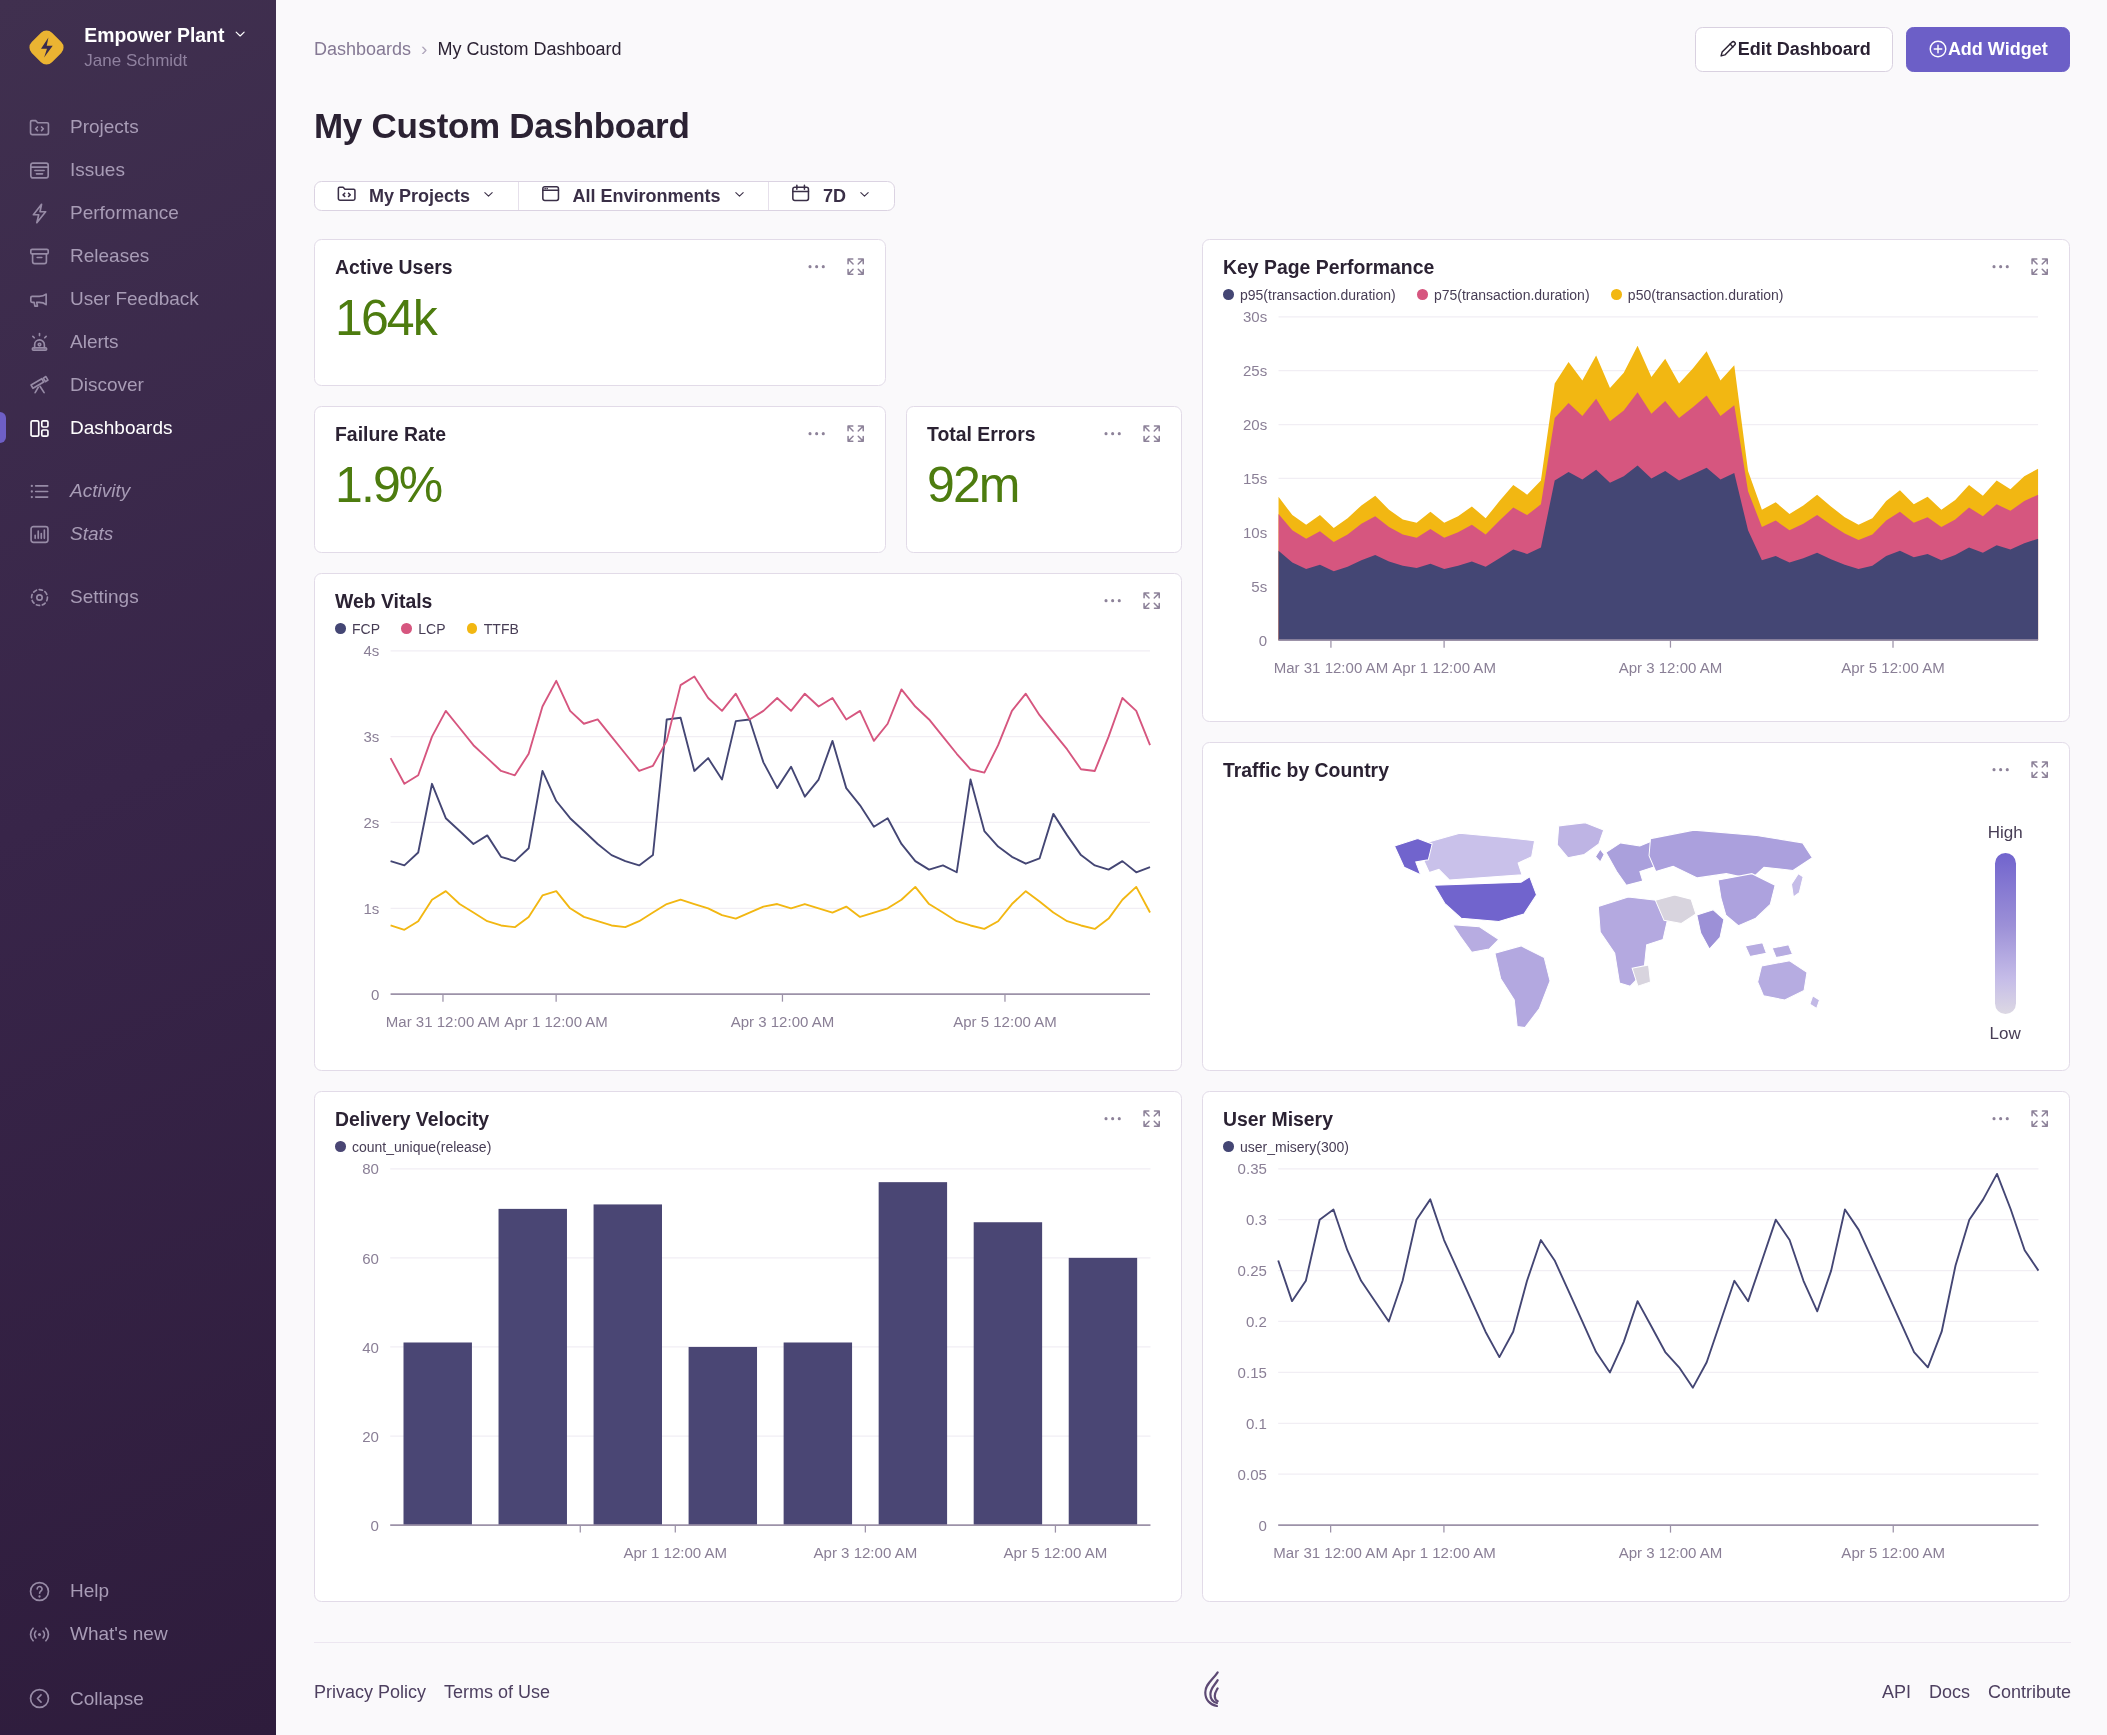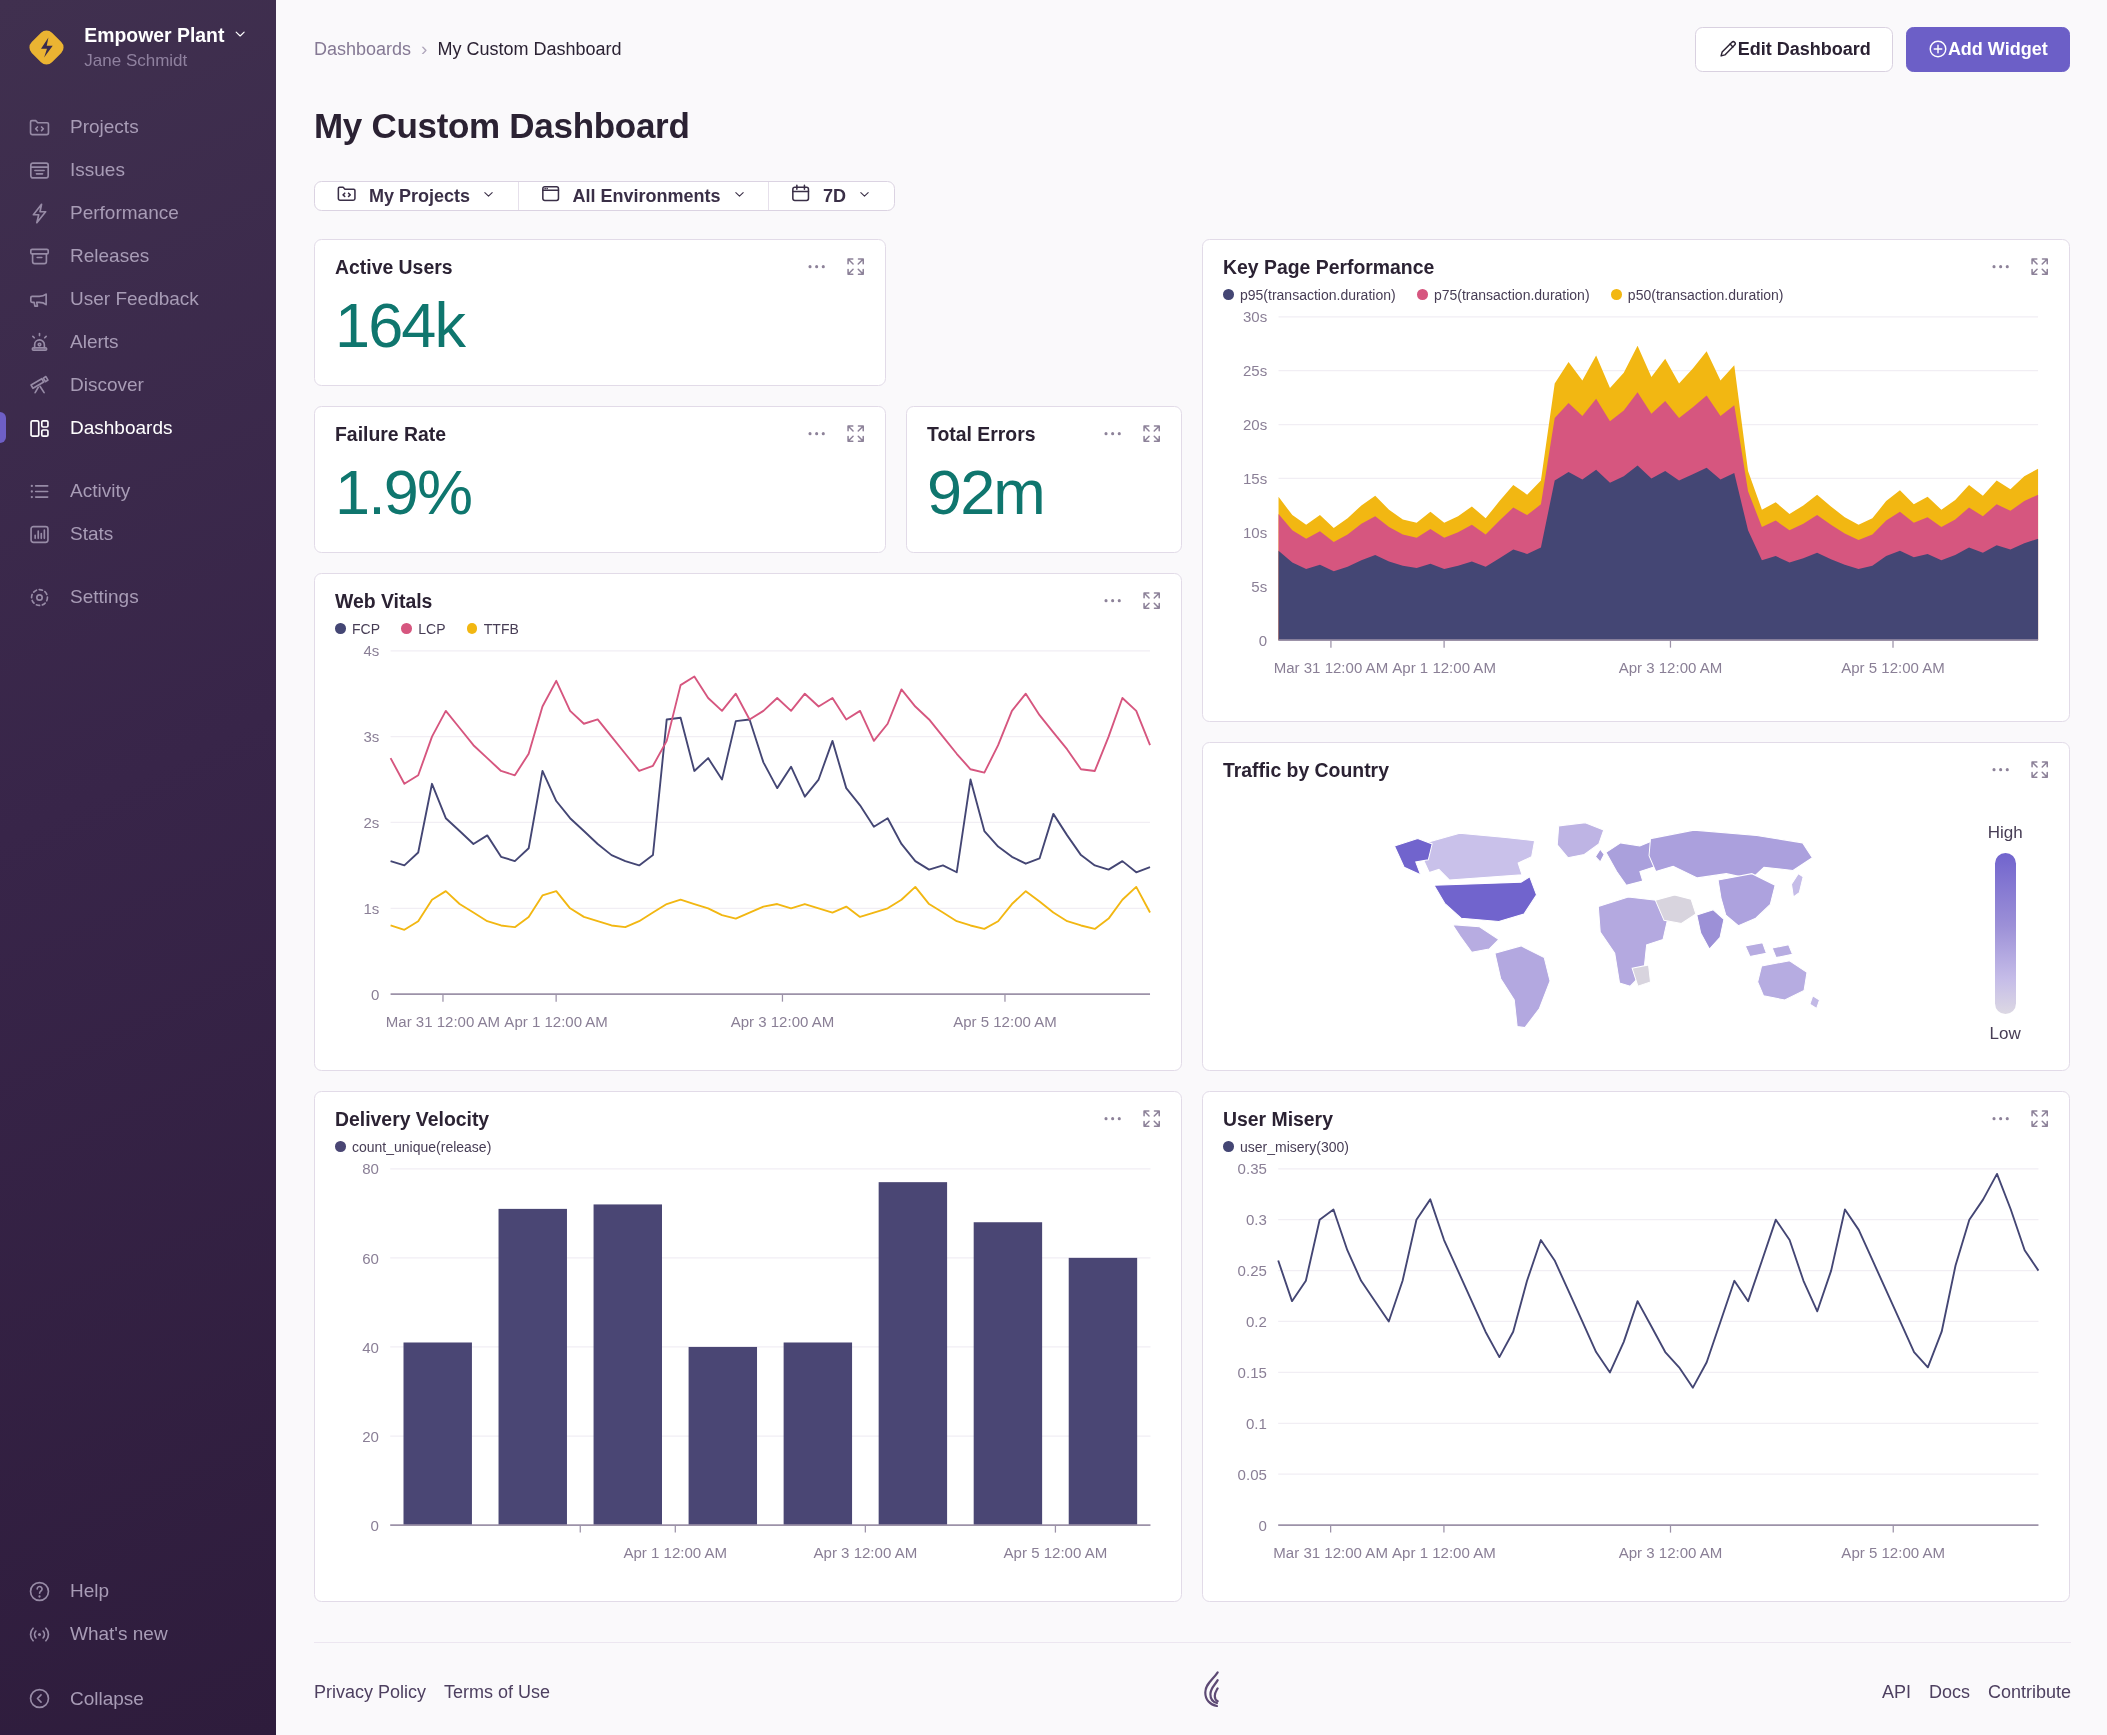--- a/index.html
+++ b/index.html
@@ -8,21 +8,21 @@
 
   
   .sidebar { position:fixed; left:0; top:0; width:276px; height:1735px;
     background:linear-gradient(155deg,#40304F 0%,#382549 45%,#2E1C3C 100%); z-index:5; }
   .org { display:flex; align-items:center; gap:16.3px; padding:24px 22.6px 12.5px 25px; cursor:pointer; }
   .org-logo { width:43px; height:43px; flex:0 0 auto; }
   .org-name { color:#fff; font-size:19.4px; font-weight:700; display:flex; align-items:center; gap:7.5px; white-space:nowrap; }
   .org-name .chev svg { width:16.3px; height:16.3px; color:#fff; }
   .org-user { color:#8F819F; font-size:17px; margin-top:3.8px; }
   nav.sec { display:block; }
-  .sec-1 { margin-top:22.6px; } .sec-2 { margin-top:20px; } .sec-3 { margin-top:20px; }
+  .sec-1 { margin-top:22.6px; } .sec-2 { margin-top:20px;font-style:italic; } .sec-3 { margin-top:20px; }
   .side-item { position:relative; display:flex; align-items:center; gap:19px; height:43px;
     padding:0 28px; color:#A89CB6; font-size:19px; cursor:pointer; white-space:nowrap; }
   .side-item .icon { width:23px; height:23px; color:#978BA6; display:inline-flex; }
   .side-item .icon svg { width:100%; height:100%; }
   .side-item.active { color:#fff; }
   .side-item.active .icon { color:#fff; }
   .side-item.active::before { content:""; position:absolute; left:0; top:5.6px; width:6.3px; height:31px;
     border-radius:0 6.3px 6.3px 0; background:#6E5FC6; }
   .side-bottom { position:absolute; left:0; bottom:15px; width:100%; }
   .side-bottom .gap { height:21.3px; }
@@ -60,21 +60,21 @@
   #card-failure-rate { grid-column:1/3; grid-row:2; }
   #card-total-errors { grid-column:3/4; grid-row:2; }
   #card-web-vitals   { grid-column:1/4; grid-row:3/5; }
   #card-traffic      { grid-column:4/7; grid-row:4; }
   #card-delivery     { grid-column:1/4; grid-row:5; }
   #card-misery       { grid-column:4/7; grid-row:5; }
   .card-title { font-size:19.4px; font-weight:700; color:#2B2233; }
   .card-actions { position:absolute; right:19px; top:16.3px; display:flex; gap:17.6px; color:#8D8299; }
   .card-actions .act { width:21.3px; height:21.3px; cursor:pointer; display:inline-flex; }
   .card-actions .act svg { width:100%; height:100%; }
-  .big-number { font-size:63px; font-weight:500; color:#0f766e; margin-top:10px; letter-spacing:-1.9px; }
+  .big-number { font-size:50px; font-weight:500; color:#4d7c0f; margin-top:10px; letter-spacing:-1.9px; }
   .legend { display:flex; gap:21.3px; margin-top:7.5px; }
   .lg { display:inline-flex; align-items:center; gap:6.3px; font-size:14px; color:#473D55; }
   .lg .dot { width:10.7px; height:10.7px; border-radius:50%; display:inline-block; }
   svg.chart { display:block; margin-top:5px; }
   svg.chart text { font-size:24px; fill:#8A7F96; }
 
   
   .map-wrap { position:relative; height:276px; }
   .worldmap { position:absolute; left:157px; top:29px; }
   .map-scale { position:absolute; right:6.3px; top:41px; width:75px; text-align:center; }

